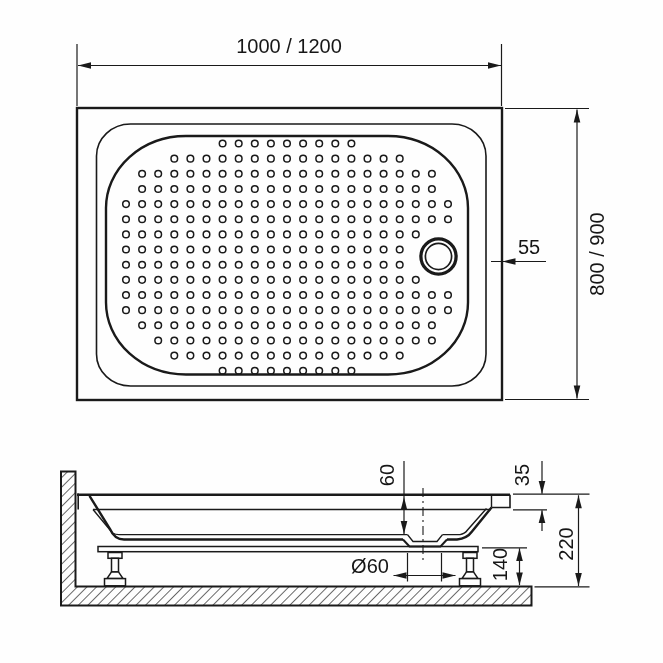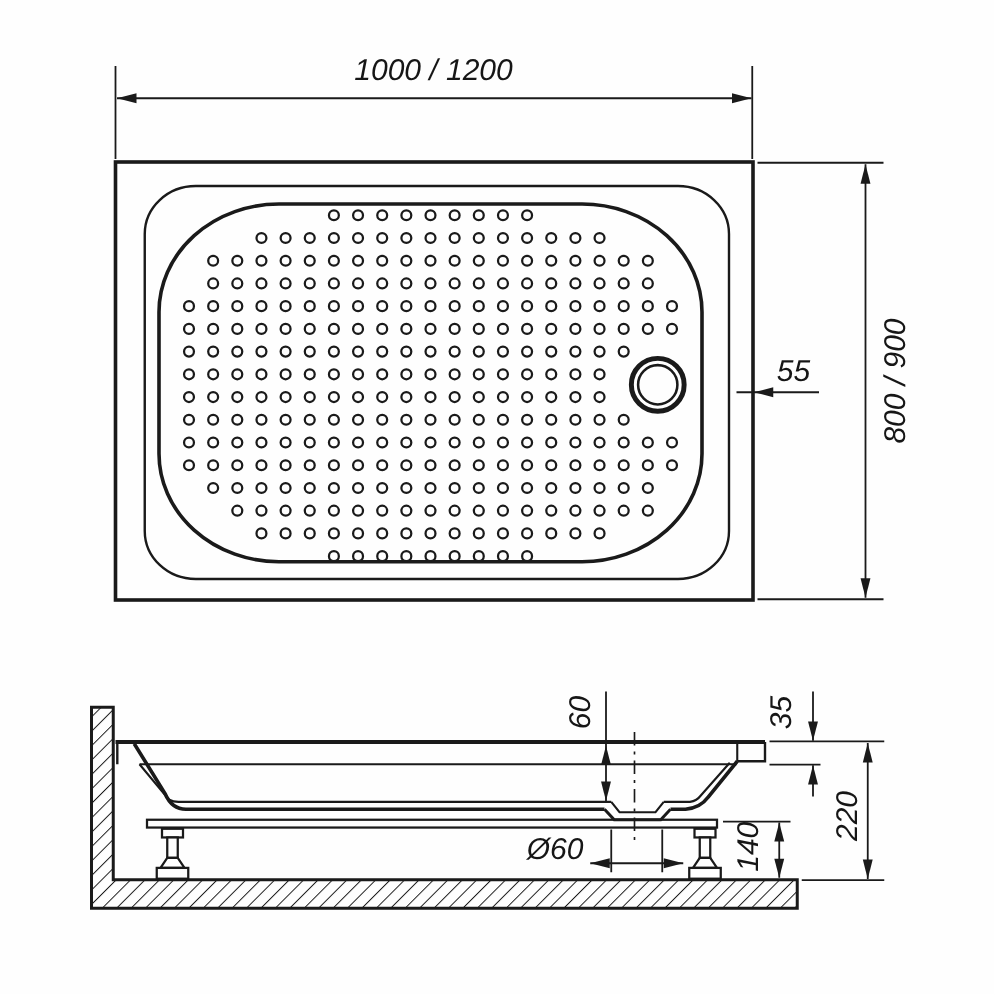--- a/index.html
+++ b/index.html
@@ -1,18 +1,18 @@
 <!DOCTYPE html>
 <html><head>
 <meta charset="utf-8">
 <style>
   html,body{margin:0;padding:0;background:#ffffff;}
   .stage{
     position:relative;width:663px;height:663px;background:#fefefe;
-    font-family:"Liberation Sans","DejaVu Sans",sans-serif;overflow:hidden;font-style:italic;
+    font-family:"Liberation Sans","DejaVu Sans",sans-serif;overflow:hidden;
   }
   svg{position:absolute;left:0;top:0;}
   text{fill:#161616;font-family:"Liberation Sans","DejaVu Sans",sans-serif;font-size:20px;}
 </style>
 </head>
 <body>
 
 <div class="stage">
 <svg width="663" height="663" viewBox="0 0 663 663">
   <defs>

